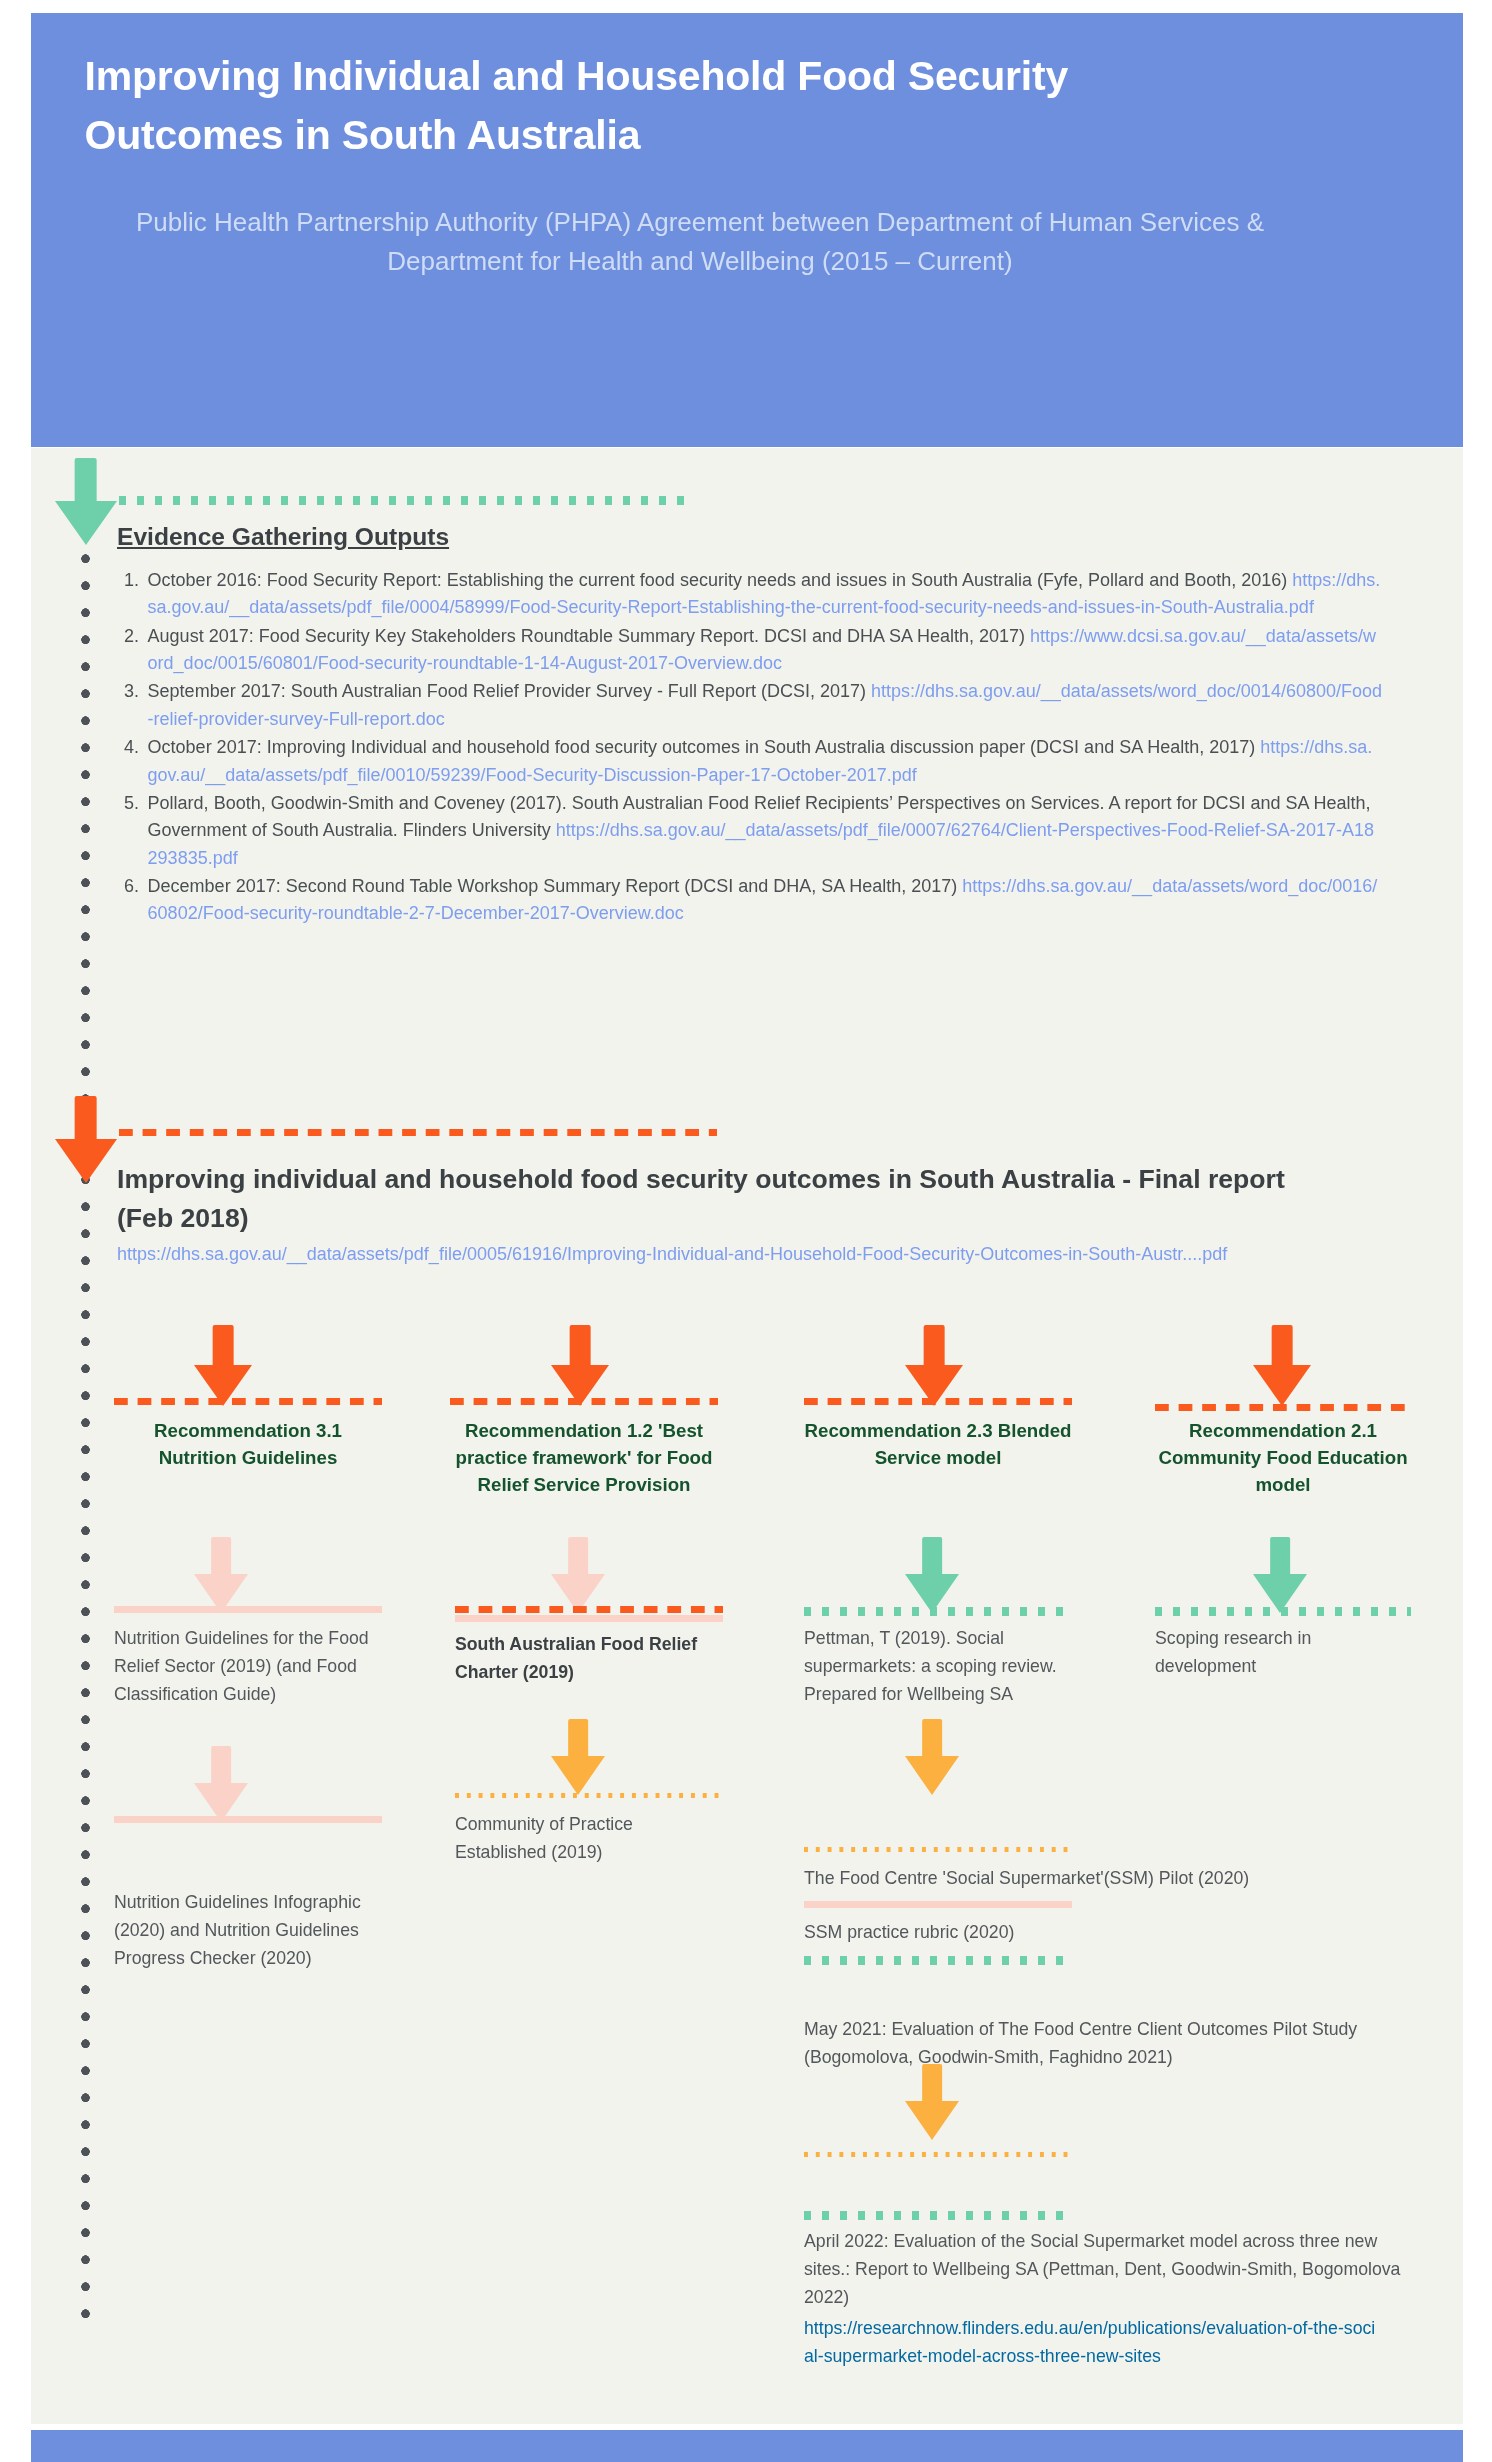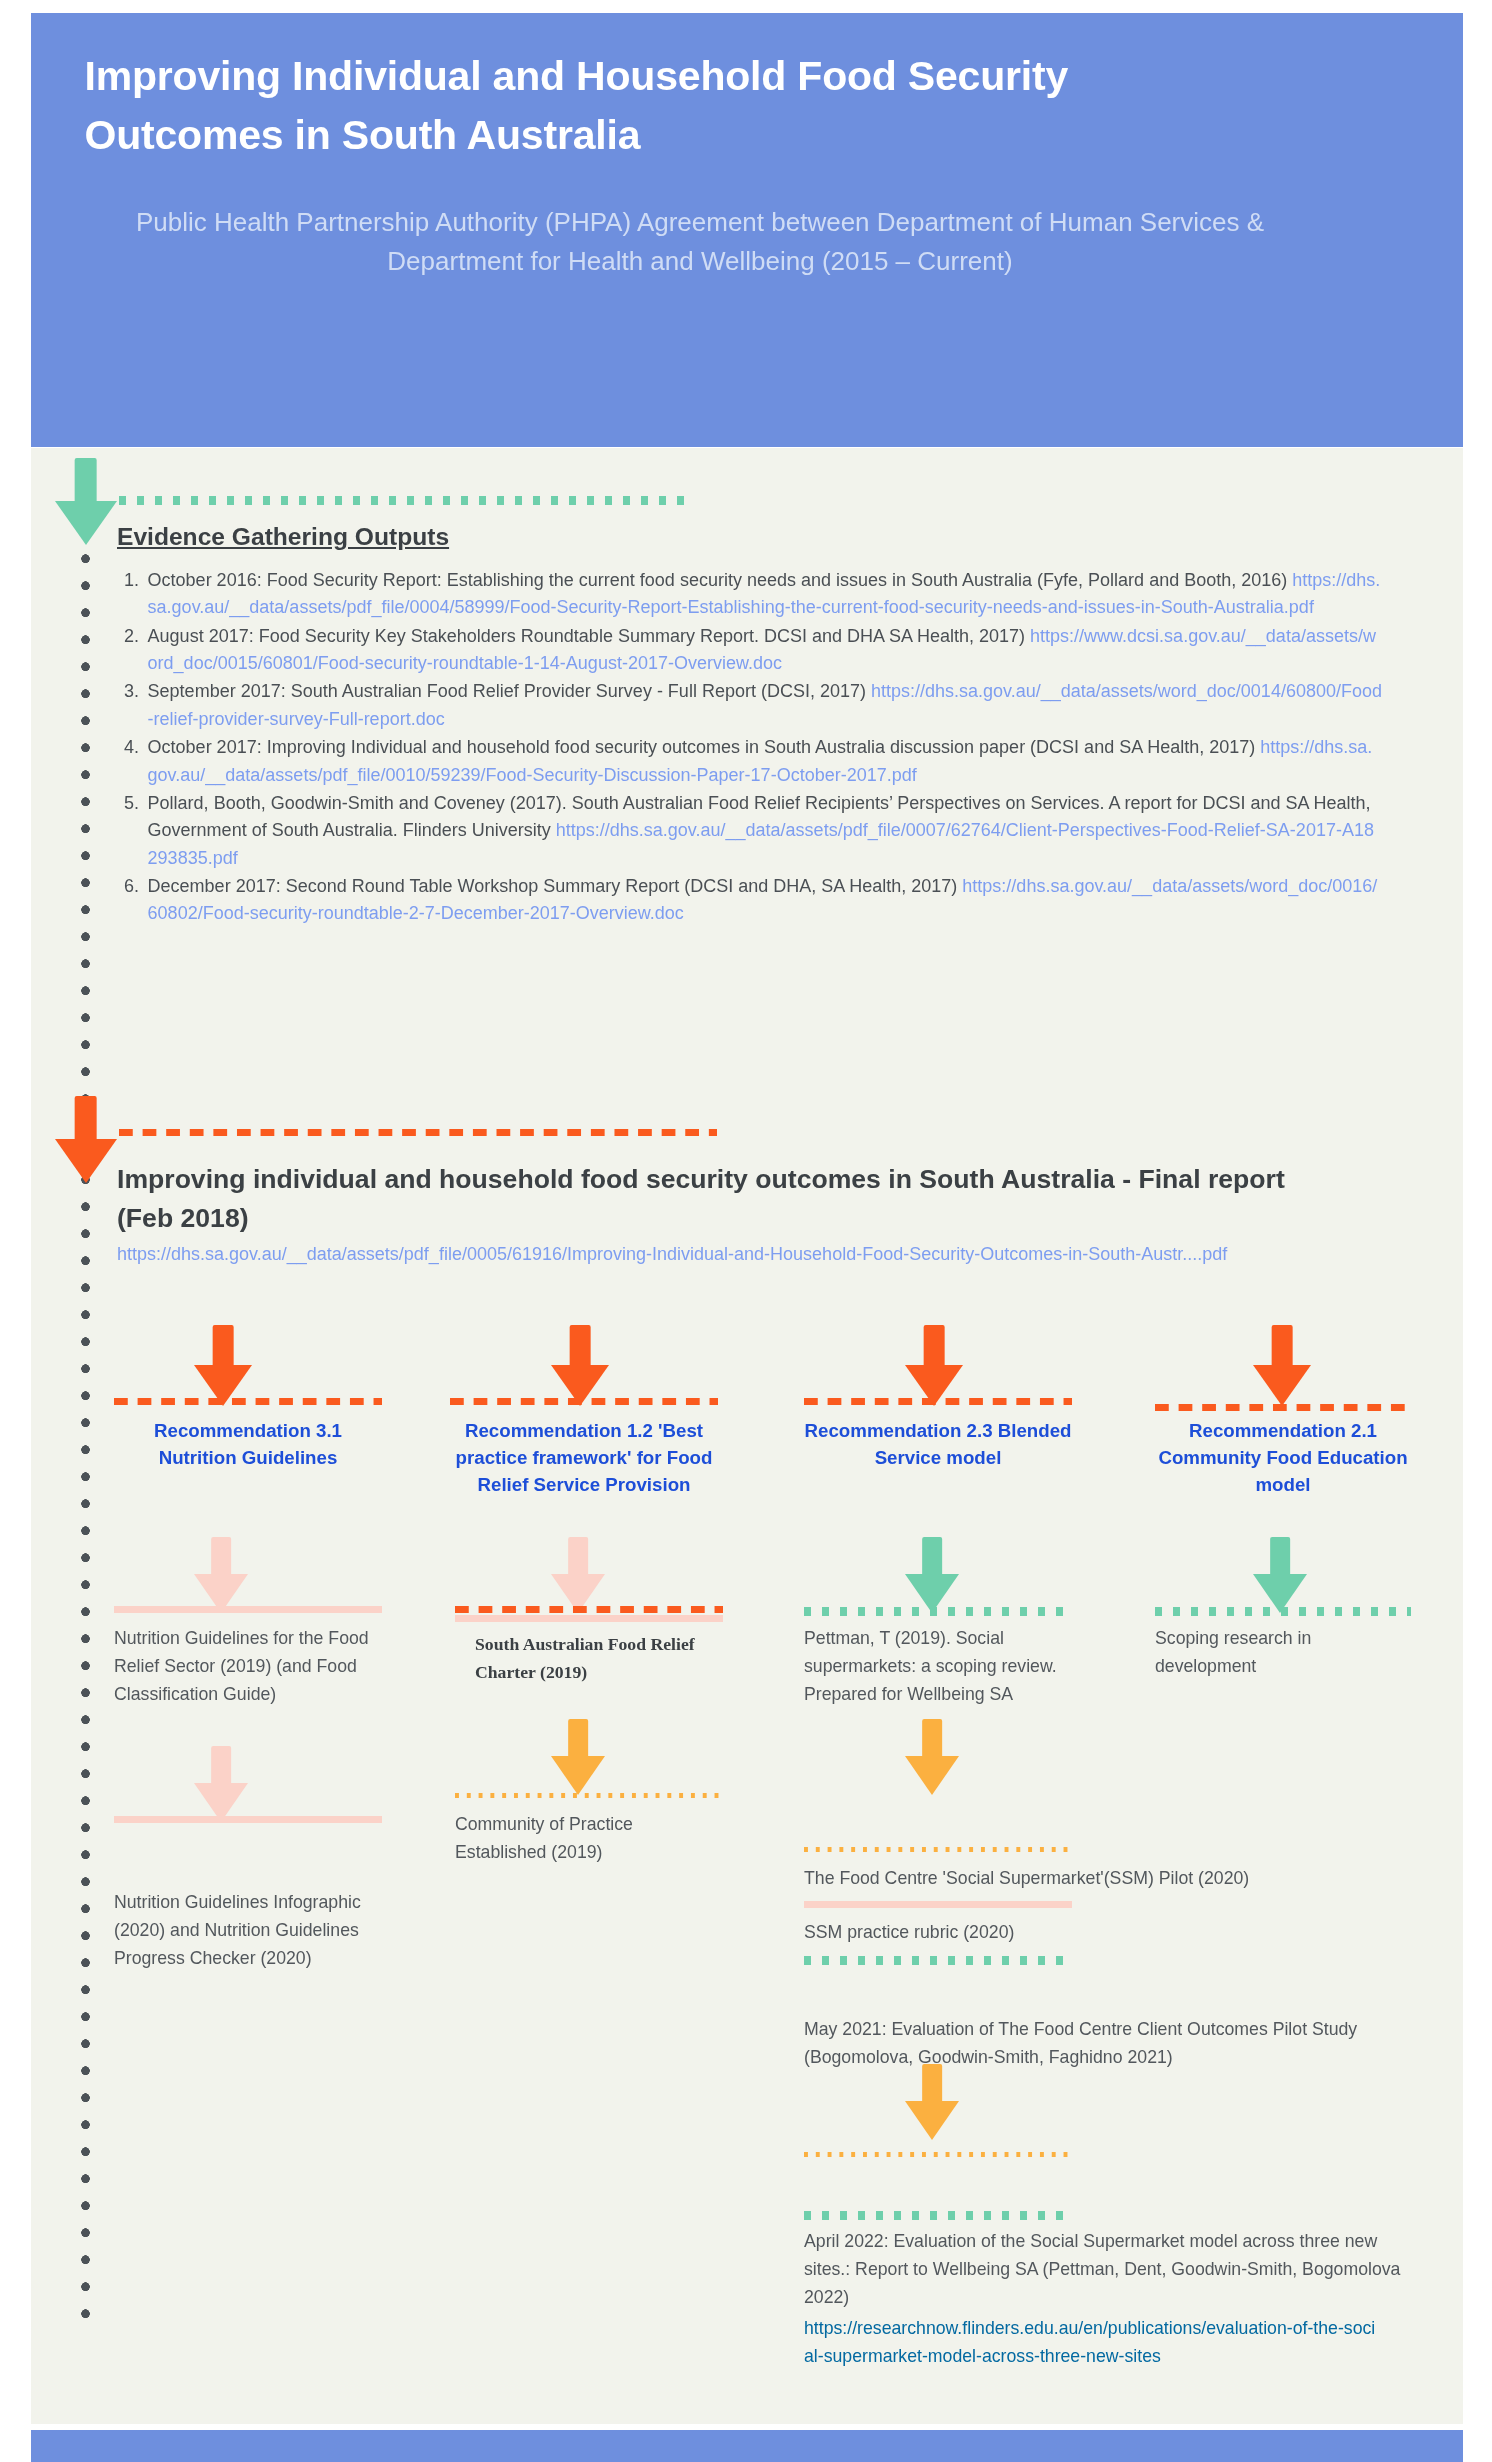--- a/index.html
+++ b/index.html
@@ -137,21 +137,21 @@
     line-height: 1.52;
     color: #7d9df0;
     width: 1207px;
     word-break: break-all;
   }
 
   .col-head {
     position: absolute;
     font-size: 18.7px;
     font-weight: 700;
-    color: #1d4ed8;
+    color: #14532d;
     line-height: 1.45;
     text-align: center;
   }
   .col-text {
     position: absolute;
     font-size: 17.7px;
     color: #52575c;
     line-height: 1.58;
   }
   .col-text.bold { font-weight: 700; color: #3b4044; }
@@ -253,21 +253,21 @@
   </div>
   <div class="rule rule-dash-orange" style="left:450px; top:1398px; width:268px;"></div>
   <div class="col-head" style="left:450px; top:1417px; width:268px;">Recommendation 1.2 'Best practice framework' for Food Relief Service Provision</div>
 
   <div class="arrow" style="left:551px; top:1537px; width:54px; height:76px;">
     <div class="shaft" style="width:19.7px; height:43px; background:#fbd2c8;"></div>
     <div class="head" style="top:37px; border-width:39px 27px 0 27px; border-top-color:#fbd2c8;"></div>
   </div>
   <div class="rule rule-solid-pink" style="left:455px; top:1615px; width:268px;"></div>
   <div class="rule rule-dash-orange" style="left:455px; top:1606px; width:268px;"></div>
-  <div class="col-text bold" style="left:475px; top:1631px; width:268px;font-family:Liberation Serif, serif;">South Australian Food Relief Charter (2019)</div>
+  <div class="col-text bold" style="left:455px; top:1631px; width:268px;">South Australian Food Relief Charter (2019)</div>
 
   <div class="arrow" style="left:551px; top:1719px; width:54px; height:76px;">
     <div class="shaft" style="width:19.7px; height:43px; background:#fbb040;"></div>
     <div class="head" style="top:37px; border-width:39px 27px 0 27px; border-top-color:#fbb040;"></div>
   </div>
   <div class="rule rule-dot-orange" style="left:455px; top:1793px; width:268px;"></div>
   <div class="col-text" style="left:455px; top:1811px; width:268px;">Community of Practice Established (2019)</div>
 
   <div class="arrow" style="left:905px; top:1325px; width:58px; height:81px;">
     <div class="shaft" style="width:20.7px; height:47px; background:#fa5a1e;"></div>

